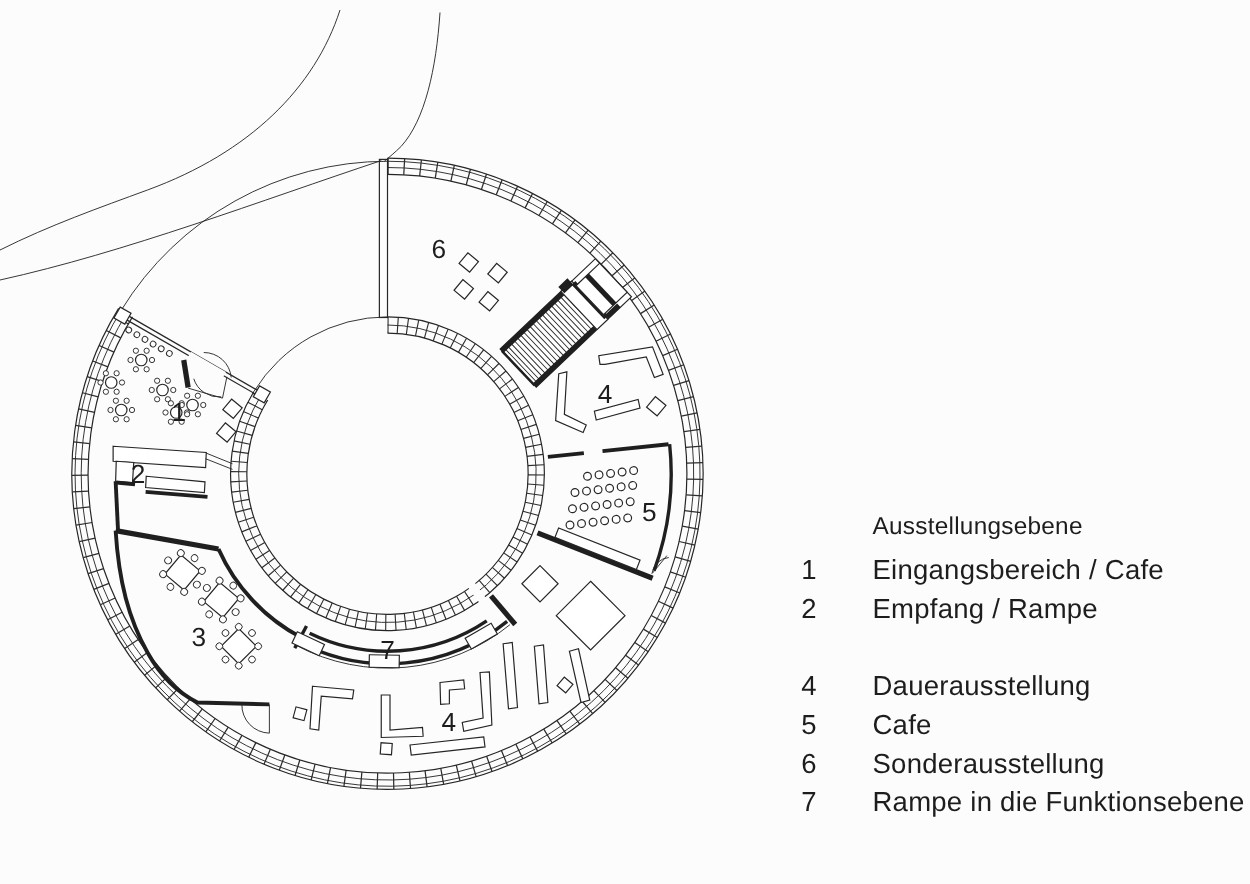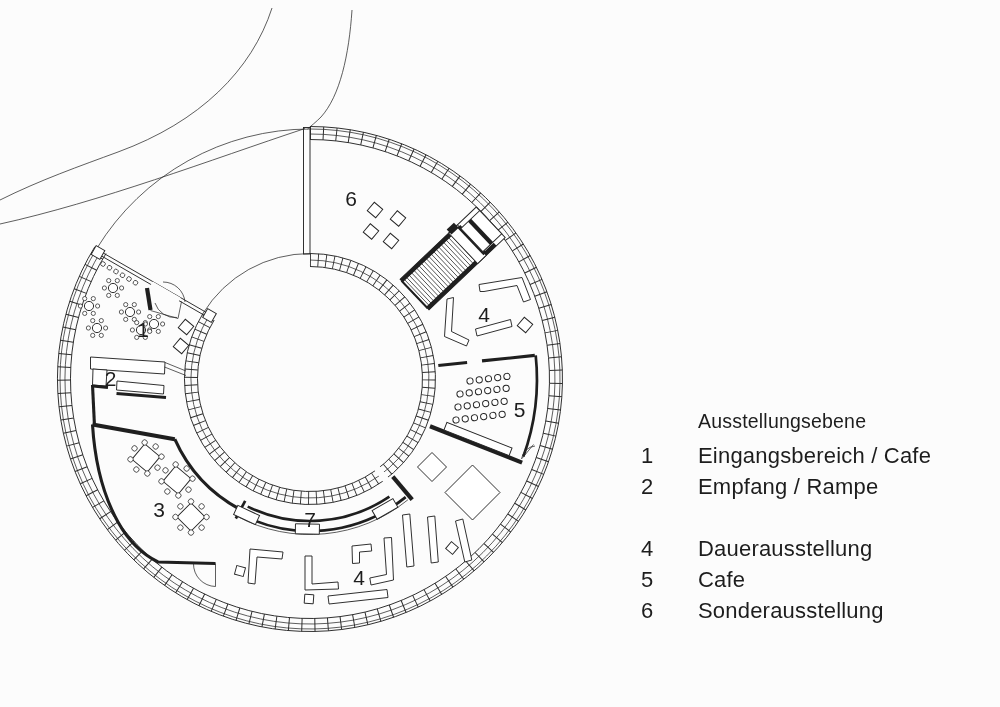--- a/index.html
+++ b/index.html
@@ -251,15 +251,16 @@
   </g>
 </svg>
 
   <div class="legend">
     <div class="lg-title">Ausstellungsebene</div>
     <div class="lg-row" style="top:443px"><span class="num">1</span><span class="lab">Eingangsbereich / Cafe</span></div>
     <div class="lg-row" style="top:474px"><span class="num">2</span><span class="lab">Empfang / Rampe</span></div>
     <div class="lg-row" style="top:536px"><span class="num">4</span><span class="lab">Dauerausstellung</span></div>
     <div class="lg-row" style="top:567px"><span class="num">5</span><span class="lab">Cafe</span></div>
     <div class="lg-row" style="top:598px"><span class="num">6</span><span class="lab">Sonderausstellung</span></div>
+    <div class="lg-row" style="top:629px"><span class="num">7</span><span class="lab">Rampe in die Funktionsebene</span></div>
   </div>
 
 </div>
 
 </body></html>

